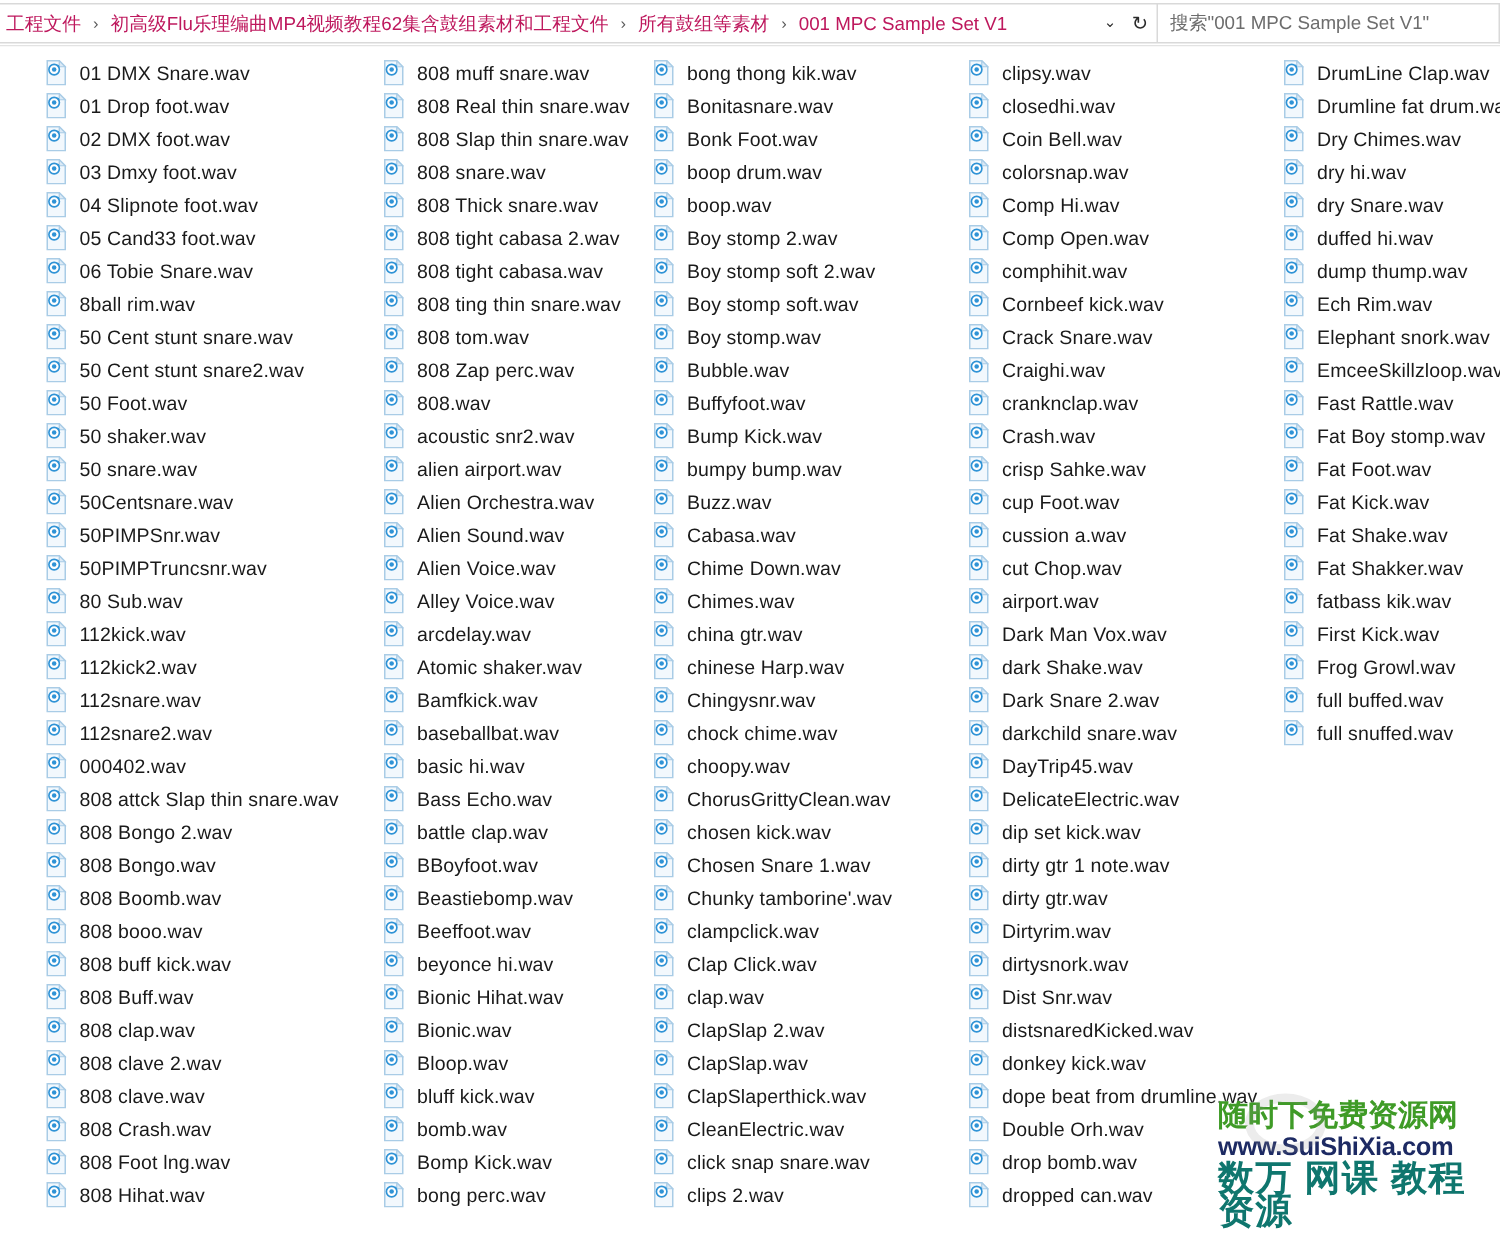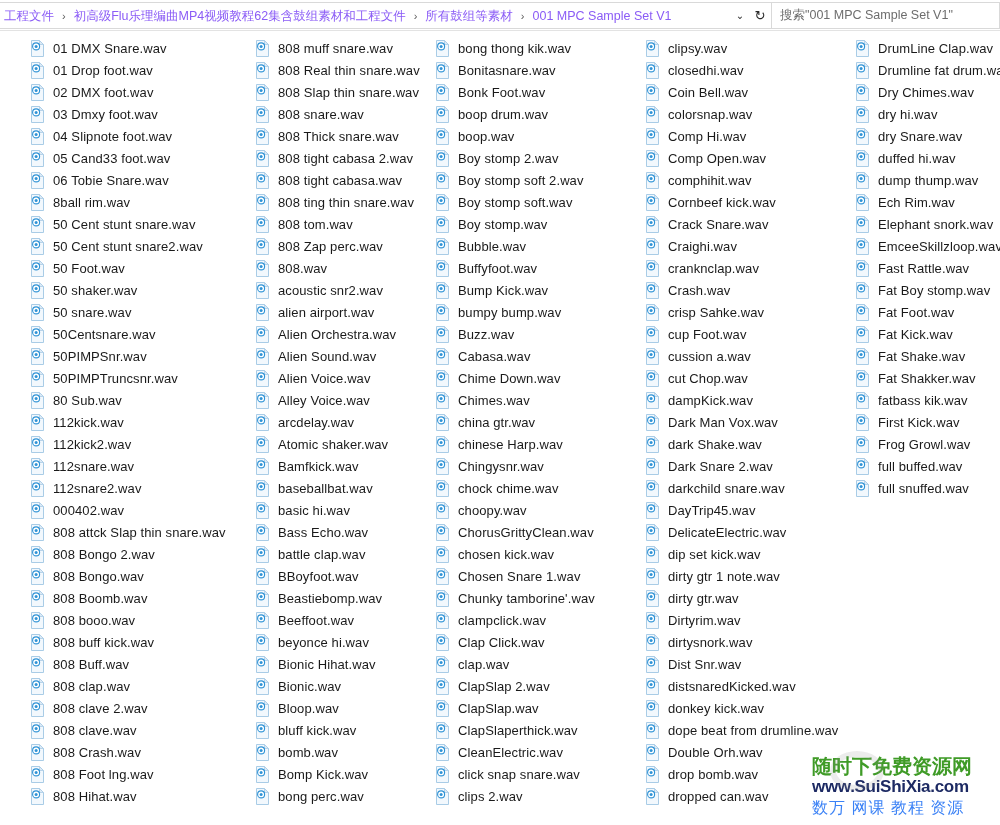--- a/index.html
+++ b/index.html
@@ -40,21 +40,21 @@
   }
   .crumbs {
     display: flex;
     align-items: center;
     flex: 1 1 auto;
     overflow: hidden;
     white-space: nowrap;
   }
   .crumb {
     font-size: 12.5px;
-    color: #8b5cf6;
+    color: #be185d;
     padding: 1px 3px;
     line-height: 16px;
     cursor: default;
   }
   .chev {
     color: #5a5a5a;
     font-size: 11px;
     padding: 0 5px;
     line-height: 16px;
     user-select: none;
@@ -164,23 +164,23 @@
     text-shadow: 0 0 1px rgba(255,255,255,0.9);
   }
   .wm-line2 {
     font-size: 17px;
     font-weight: bold;
     color: #1d2a63;
     line-height: 20px;
     letter-spacing: -0.3px;
   }
   .wm-line3 {
-    font-size: 16px;
-    font-weight: normal;
-    color: #3b82f6;
+    font-size: 24px;
+    font-weight: bold;
+    color: #0f766e;
     line-height: 22px;
     letter-spacing: 1px;
   }
   .wm-ghost {
     position: absolute;
     left: 18px;
     top: -4px;
     width: 54px;
     height: 40px;
     border-radius: 50%;
@@ -1667,21 +1667,21 @@
       <div class="fileitem col3">
         <span class="ficon">
           <svg width="16" height="17" viewBox="0 0 16 17">
             <path d="M1.5 0.5 h8 l4 4 v12 h-12 z" fill="#f2f8fd" stroke="#a9cce6" stroke-width="1"></path>
             <path d="M9.5 0.5 l4 4 h-4 z" fill="#dceaf6" stroke="#a9cce6" stroke-width="0.8"></path>
             <circle cx="6.1" cy="6.4" r="3.5" fill="#ffffff" stroke="#2f93d6" stroke-width="1.1"></circle>
             <circle cx="6.1" cy="6.4" r="1.5" fill="#2f93d6"></circle>
             <path d="M8.6 3.6 a4 4 0 0 1 0.5 0.7" stroke="#2f93d6" stroke-width="1" fill="none" stroke-linecap="round"></path>
           </svg>
         </span>
-        <span class="fname">dampKick.wav</span>
+        <span class="fname">airport.wav</span>
       </div>
       <div class="fileitem col3">
         <span class="ficon">
           <svg width="16" height="17" viewBox="0 0 16 17">
             <path d="M1.5 0.5 h8 l4 4 v12 h-12 z" fill="#f2f8fd" stroke="#a9cce6" stroke-width="1"></path>
             <path d="M9.5 0.5 l4 4 h-4 z" fill="#dceaf6" stroke="#a9cce6" stroke-width="0.8"></path>
             <circle cx="6.1" cy="6.4" r="3.5" fill="#ffffff" stroke="#2f93d6" stroke-width="1.1"></circle>
             <circle cx="6.1" cy="6.4" r="1.5" fill="#2f93d6"></circle>
             <path d="M8.6 3.6 a4 4 0 0 1 0.5 0.7" stroke="#2f93d6" stroke-width="1" fill="none" stroke-linecap="round"></path>
           </svg>

